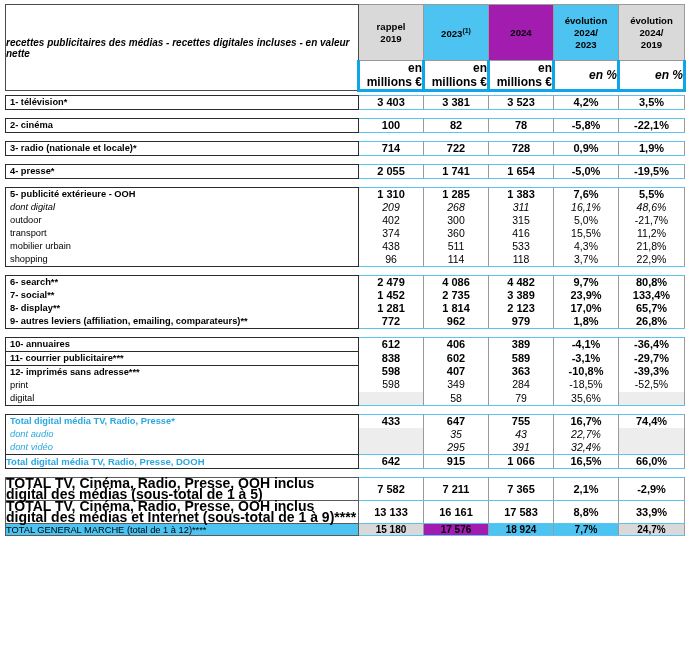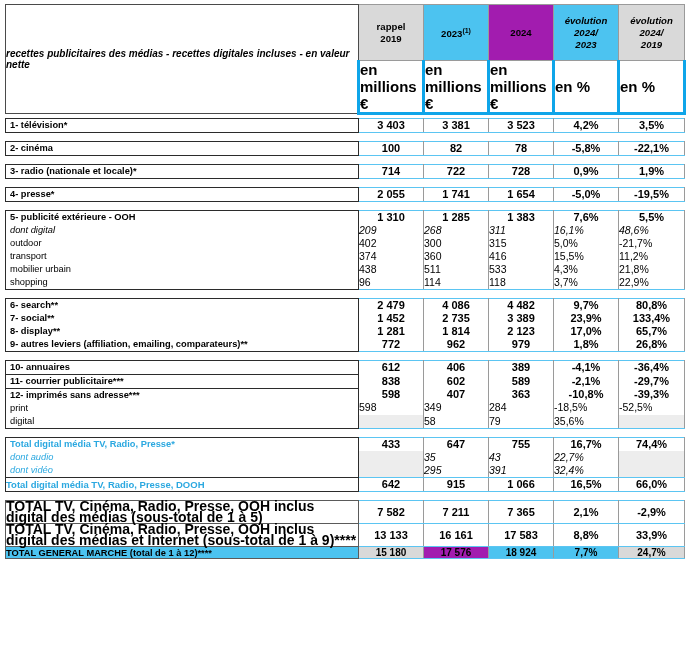--- a/index.html
+++ b/index.html
@@ -44,20 +44,21 @@
     font-weight: normal;
   }
   .val {
     text-align: center;
     font-weight: bold;
     font-size: 11px;
     padding: 1px 4px;
     line-height: 13px;
   }
   .val-sub {
+    text-align: center;
     font-weight: normal;
     font-size: 10.5px;
     padding: 1px 4px;
     line-height: 13px;
   }
   .ital { font-style: italic; }
   .grey-cell { background: #EDEDED; }
   .blue-txt { color: #2BA8E0; }
 
   
@@ -75,32 +76,32 @@
   .hdr-top {
     text-align: center;
     font-weight: bold;
     font-size: 9.6px;
     line-height: 12px;
     height: 56px;
     vertical-align: middle;
     border: 1px solid #9a9a9a;
     border-bottom: none;
   }
-  .hdr-top.ev { font-style: italic; }
+  .hdr-top.ev { }
   .hdr-unit {
-    text-align: left;
-    font-weight: bold;
-    font-size: 15px;
+    text-align: right;
+    font-weight: bold;
+    font-size: 12px;
     height: 20px;
     vertical-align: middle;
     border: 3px solid #0ea5e9;
     border-top: 1px solid #9a9a9a;
     background: #ffffff;
   }
-  .hdr-unit.ev { }
+  .hdr-unit.ev { font-style: italic; }
 
   
   .blk-label {
     border: 1.6px solid #2b2b2b;
     margin-left: 40px;
   }
   .blk-val {
     border-left: 1px solid #9a9a9a;
     border-right: 1px solid #9a9a9a;
     border-top: 1.4px solid #5BC5F2;
@@ -124,21 +125,21 @@
     border: 1.6px solid #2b2b2b;
     font-weight: bold;
     font-size: 9.5px;
     padding: 2px 4px;
     line-height: 11px;
     color: #2BA8E0;
   }
   .grandtotal-label {
     background: #4CC3F0;
     border: 1.6px solid #5a5a5a;
-    font-weight: bold;
+    font-weight: normal;
     font-size: 9.3px;
     padding: 3px 4px;
   }
   .grandtotal-val {
     font-weight: bold;
     font-size: 10px;
     text-align: center;
     padding: 3px 4px;
     border-left: 1px solid #9a9a9a;
     border-right: 1px solid #9a9a9a;
@@ -367,21 +368,21 @@
           <td class="blk-val val inner-bottom">612</td>
           <td class="blk-val val inner-bottom">406</td>
           <td class="blk-val val inner-bottom">389</td>
           <td class="blk-val val inner-bottom">-4,1%</td>
           <td class="blk-val val inner-bottom">-36,4%</td>
         </tr>
         <tr>
           <td class="blk-val val inner-top inner-bottom">838</td>
           <td class="blk-val val inner-top inner-bottom">602</td>
           <td class="blk-val val inner-top inner-bottom">589</td>
-          <td class="blk-val val inner-top inner-bottom">-2,1%</td>
+          <td class="blk-val val inner-top inner-bottom">-3,1%</td>
           <td class="blk-val val inner-top inner-bottom">-29,7%</td>
         </tr>
         <tr>
           <td class="blk-val val inner-top inner-bottom">598</td>
           <td class="blk-val val inner-top inner-bottom">407</td>
           <td class="blk-val val inner-top inner-bottom">363</td>
           <td class="blk-val val inner-top inner-bottom">-10,8%</td>
           <td class="blk-val val inner-top inner-bottom">-39,3%</td>
         </tr>
         <tr>

